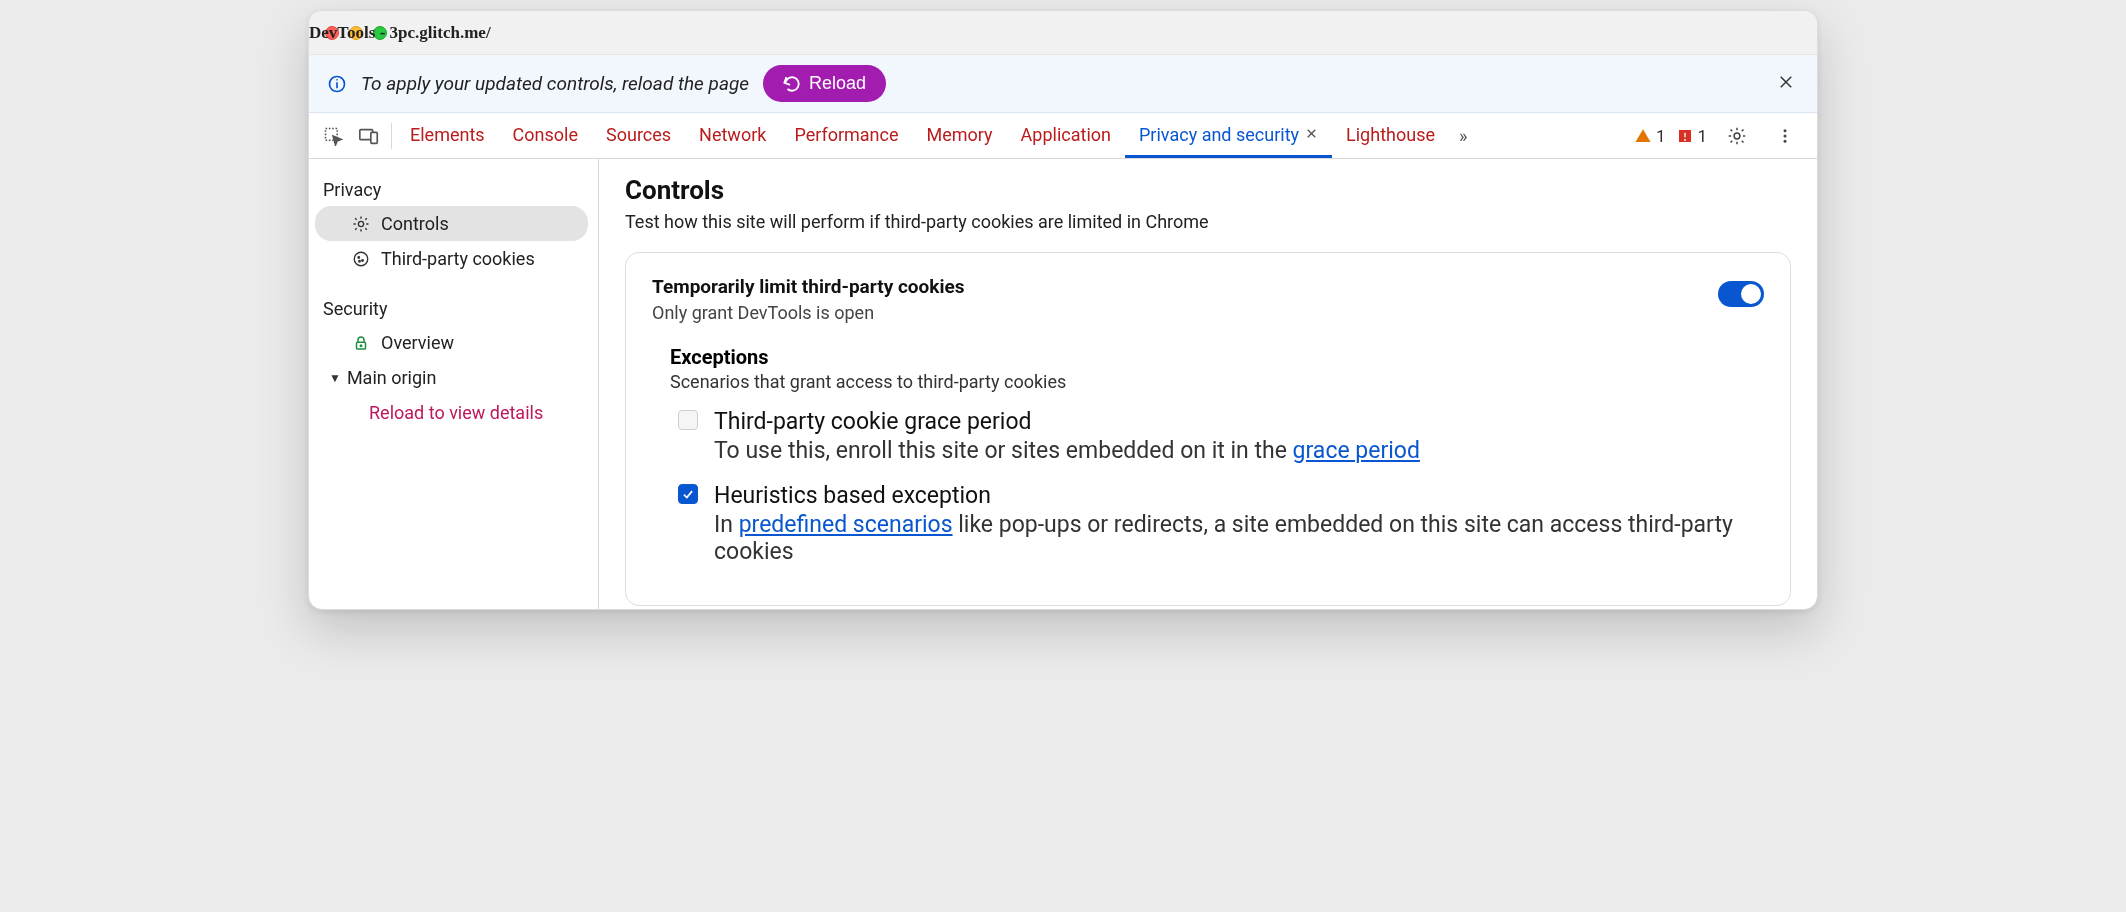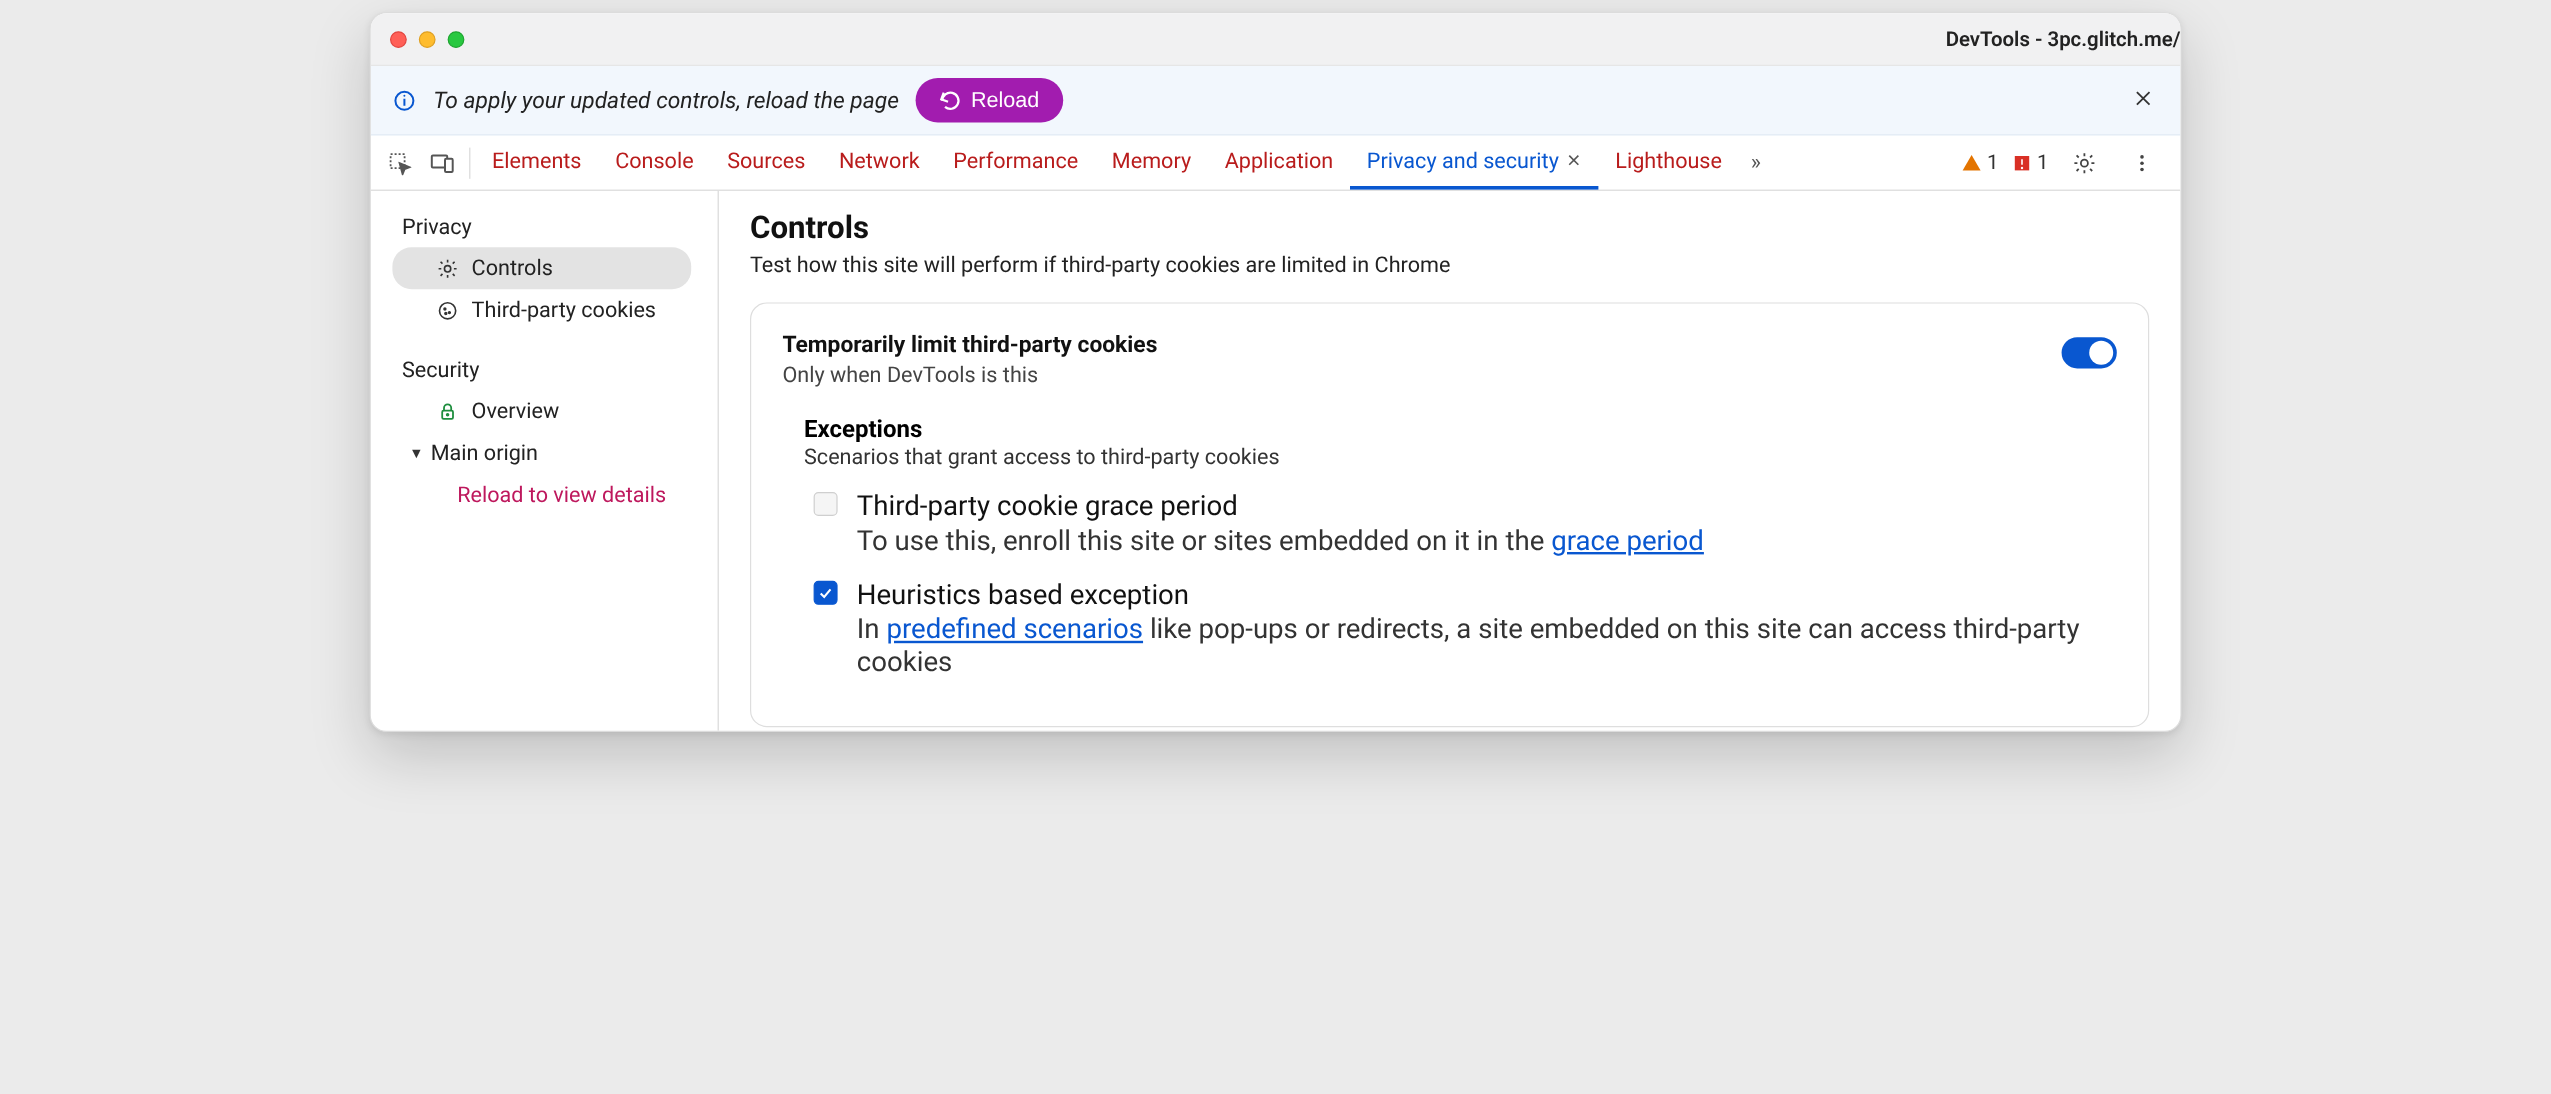--- a/index.html
+++ b/index.html
@@ -29,22 +29,22 @@
     padding: 0 16px;
     position: relative;
     border-bottom: 1px solid #e6e6e6;
   }
   .traffic-lights { display:flex; gap:10px; align-items:center; }
   .light { width:14px; height:14px; border-radius:50%; }
   .light.r { background:#ff5f57; border:1px solid #e24640; }
   .light.y { background:#febc2e; border:1px solid #dfa023; }
   .light.g { background:#28c840; border:1px solid #1fa531; }
   .titlebar-title {
-    position:absolute; left:0; right:0; text-align:right;
-    font-size:17px; font-weight:600; color:#222;
+    position:absolute; left:0; right:0; text-align:left;
+    font-size:17px; font-weight:600; color:#222;font-family:Liberation Serif, serif;
   }
   .infobar {
     display:flex; align-items:center; gap:14px;
     background:#f2f7fd;
     padding:10px 18px;
     border-bottom:1px solid #dce6f2;
   }
   .info-icon { width:20px; height:20px; flex-shrink:0; }
   .info-text { font-size:19px; color:#222; flex-shrink:0;font-style:italic; }
   .reload-btn {
@@ -83,21 +83,21 @@
   .status-group { display:flex; align-items:center; gap:4px; font-size:17px; color:#333;}
   .warn-tri { color:#e37400; }
   .issue-sq { color:#d93025; }
   .gear { color:#444; }
   .more-dots { color:#444; }
   .overflow-chevrons { color:#555; padding:0 10px; font-size:18px; cursor:pointer;}
 
   .content { display:flex; height:450px; }
   .sidebar {
     width:290px; border-right:1px solid #d9d9d9;
-    padding:12px 12px;
+    padding:12px 0;
   }
   .side-heading {
     font-size:18px; font-weight:400; color:#222;
     padding:8px 14px 6px 14px;
   }
   .side-item {
     display:flex; align-items:center; gap:10px;
     padding:7px 14px 7px 36px; font-size:18px;
     cursor:pointer; color:#222; margin:0 6px;
   }
@@ -290,21 +290,21 @@
     </div>
 
     <div class="main">
       <h1>Controls</h1>
       <div class="subtitle">Test how this site will perform if third-party cookies are limited in Chrome</div>
 
       <div class="card">
         <div class="card-header">
           <div>
             <div class="card-title">Temporarily limit third-party cookies</div>
-            <div class="card-sub">Only when DevTools is this</div>
+            <div class="card-sub">Only grant DevTools is open</div>
           </div>
           <div class="toggle"></div>
         </div>
 
         <div class="exceptions">
           <div class="exc-title">Exceptions</div>
           <div class="exc-sub">Scenarios that grant access to third-party cookies</div>
 
           <div class="exc-row">
             <div class="checkbox disabled"></div>

